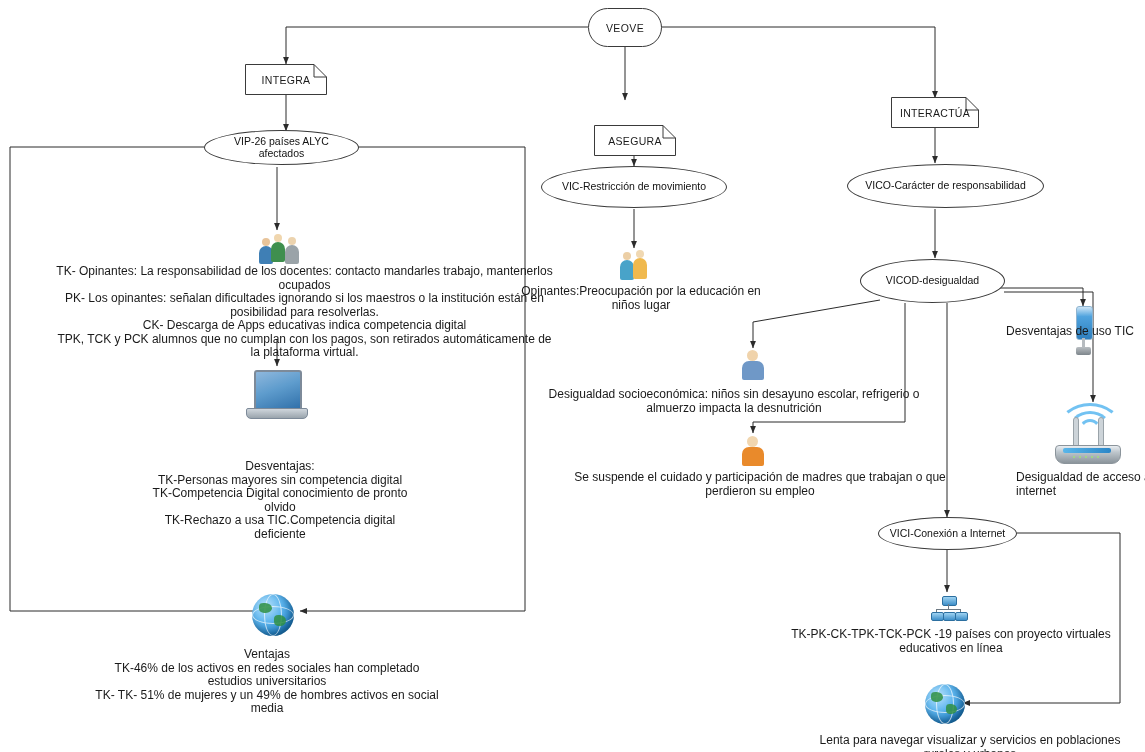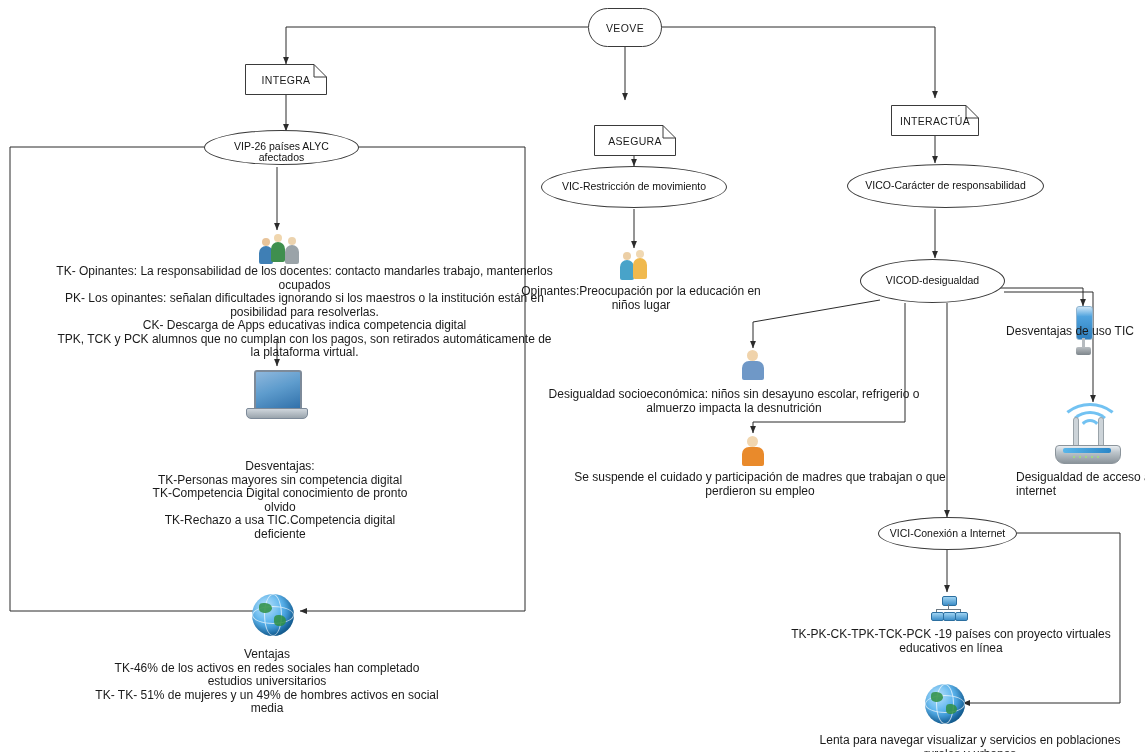--- a/index.html
+++ b/index.html
@@ -167,29 +167,29 @@
   </div>
 
   <div class="note" style="left:594px;top:99px;width:82px;height:31px;margin-top:26px;">
     <svg class="noteframe" viewBox="0 0 82 31">
       <path d="M0.5,0.5 H69 L81.5,13 V30.5 H0.5 Z" fill="#fff" stroke="#3a3a3a" stroke-width="1"></path>
       <path d="M69,0.5 V13 H81.5" fill="none" stroke="#3a3a3a" stroke-width="1"></path>
     </svg>
     <span class="notelabel">ASEGURA</span>
   </div>
 
-  <div class="note" style="left:891px;top:97px;width:88px;height:31px;margin-top:8px;">
+  <div class="note" style="left:891px;top:97px;width:88px;height:31px;">
     <svg class="noteframe" viewBox="0 0 88 31">
       <path d="M0.5,0.5 H75 L87.5,13 V30.5 H0.5 Z" fill="#fff" stroke="#3a3a3a" stroke-width="1"></path>
       <path d="M75,0.5 V13 H87.5" fill="none" stroke="#3a3a3a" stroke-width="1"></path>
     </svg>
     <span class="notelabel">INTERACTÚA</span>
   </div>
 
-  <div class="node ellipse" style="left:204px;top:130px;width:155px;height:35px;align-items:flex-end;">
+  <div class="node ellipse" style="left:204px;top:130px;width:155px;height:35px;">
     <span>VIP-26 países ALYC afectados</span>
   </div>
 
   <div class="node ellipse" style="left:541px;top:166px;width:186px;height:42px;">
     <span>VIC-Restricción de movimiento</span>
   </div>
 
   <div class="node ellipse" style="left:847px;top:164px;width:197px;height:44px;">
     <span>VICO-Carácter de responsabilidad</span>
   </div>

